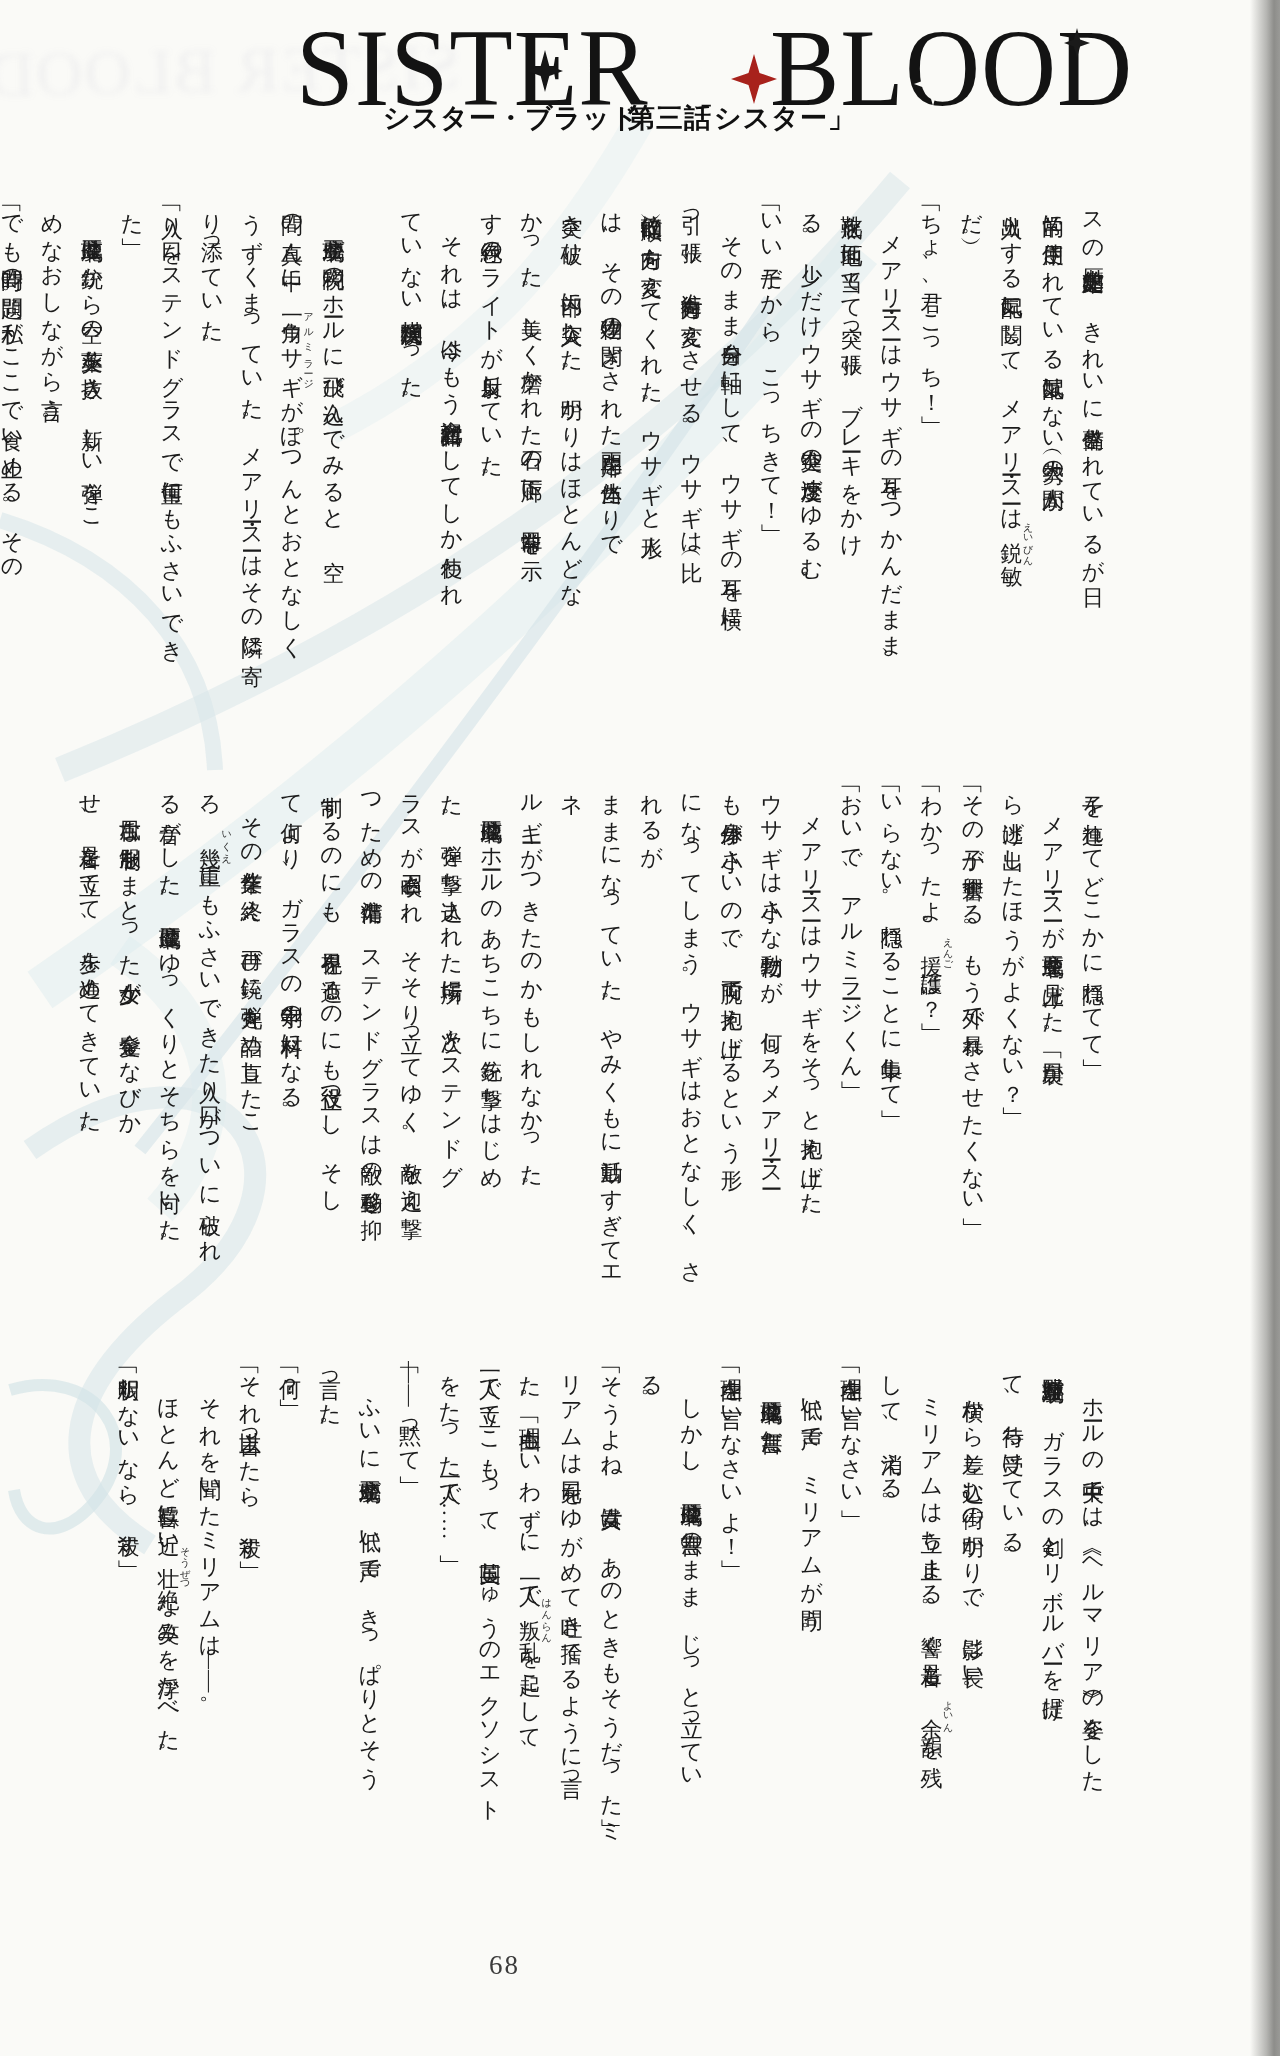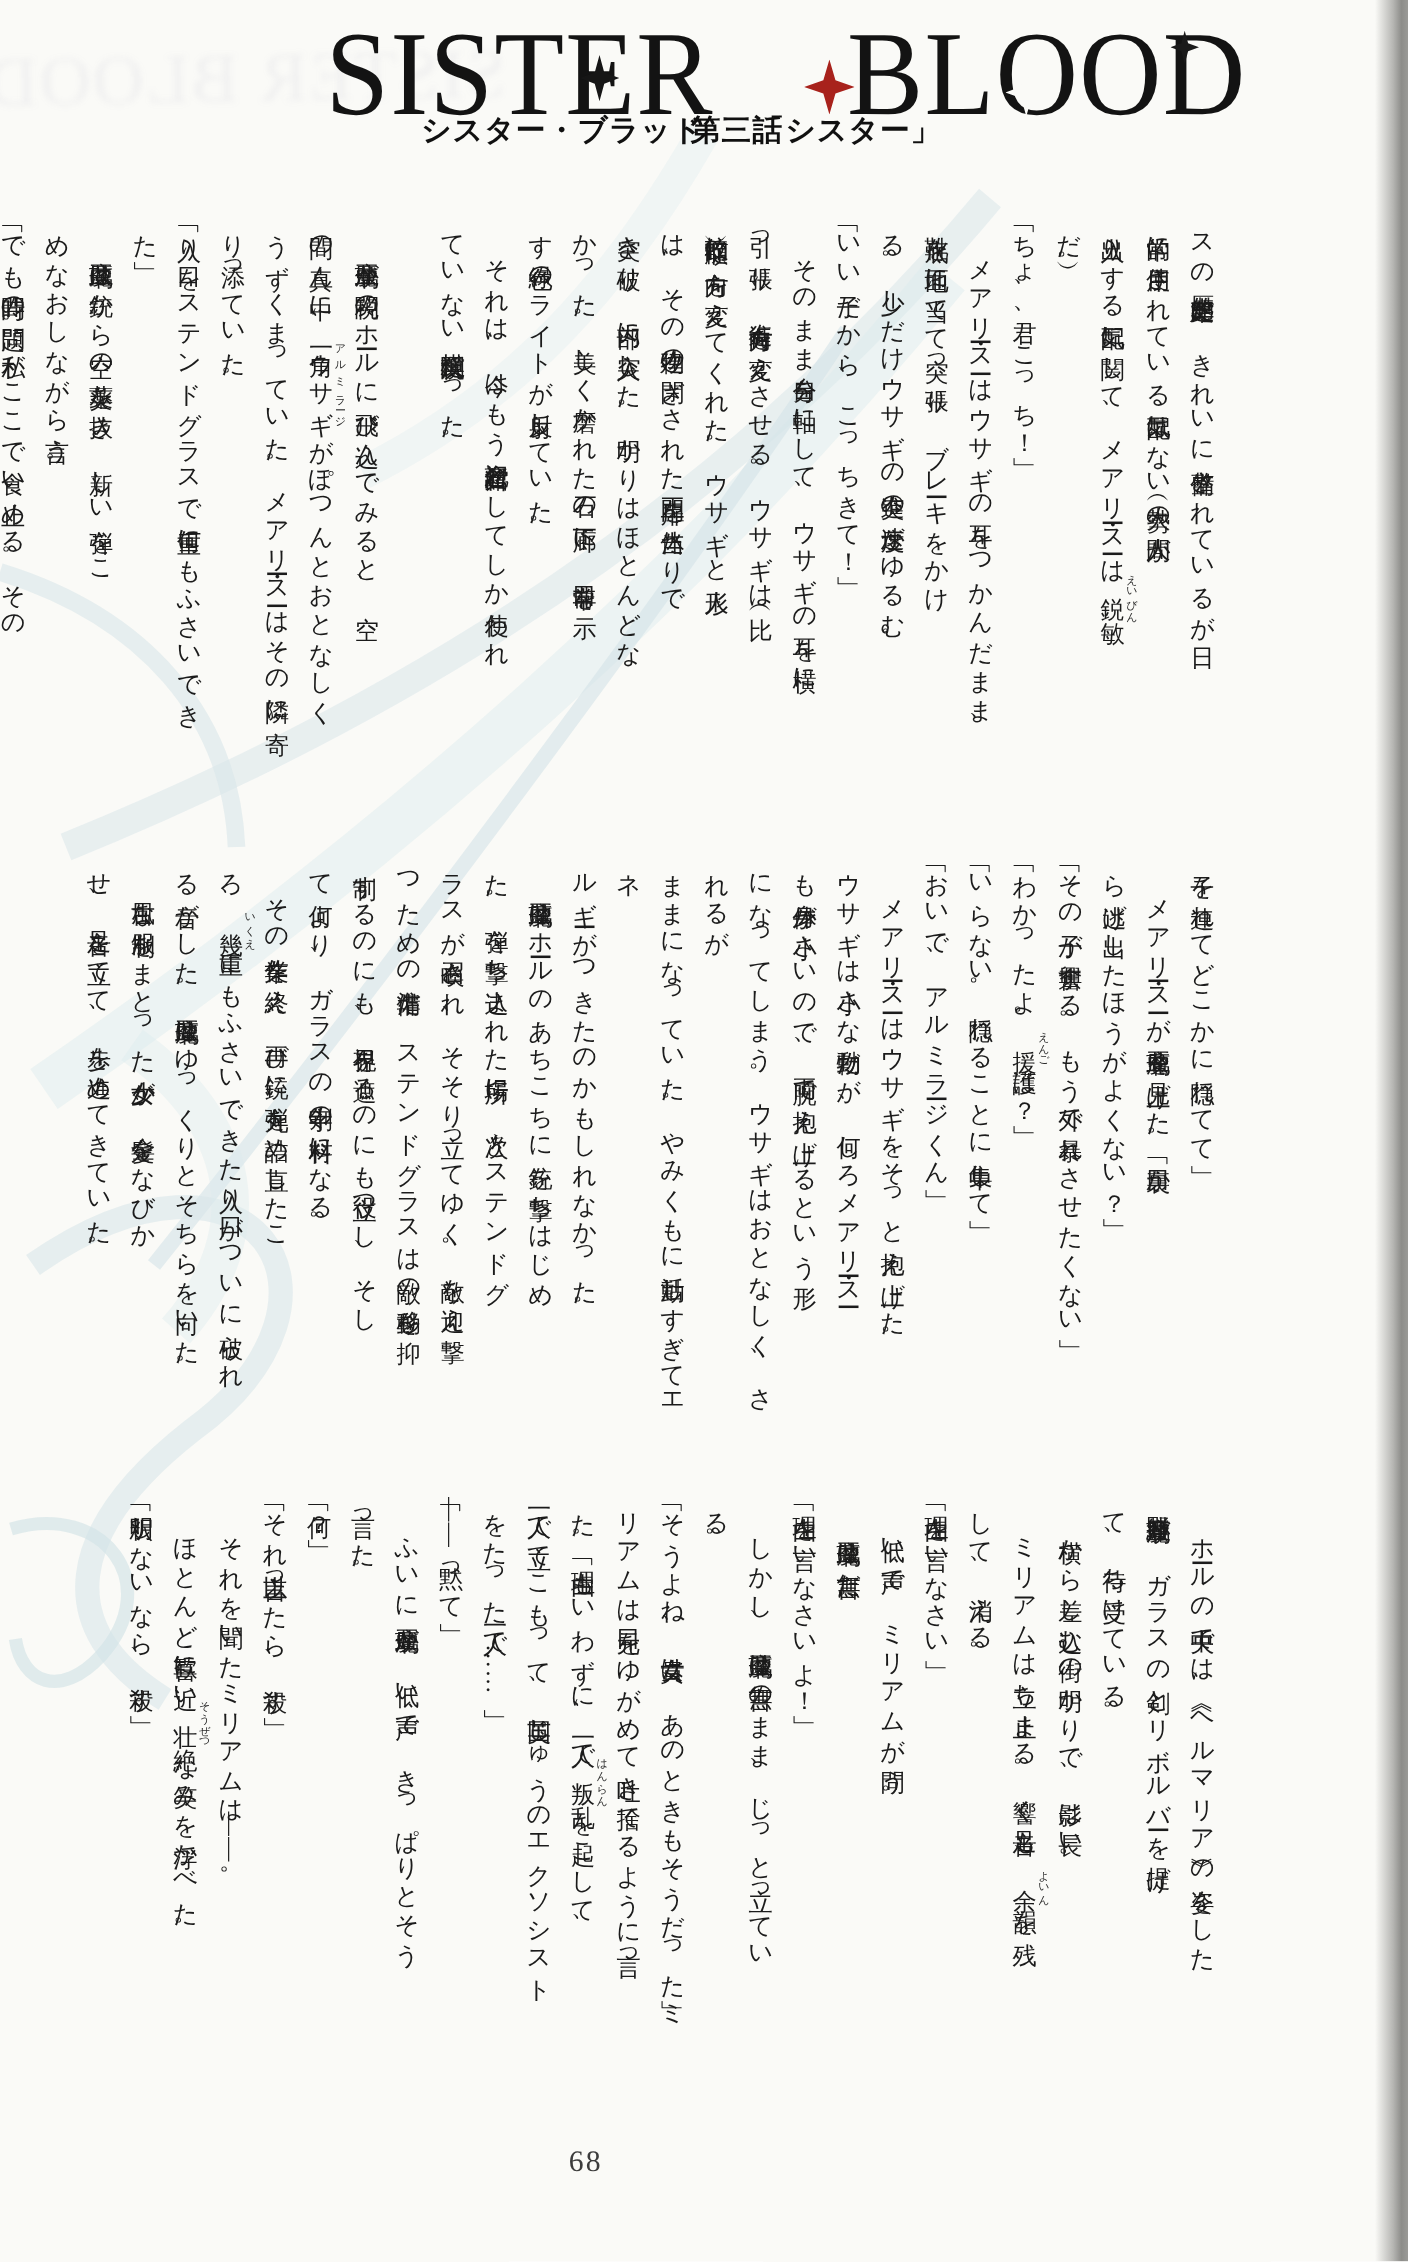--- a/index.html
+++ b/index.html
@@ -35,21 +35,21 @@
         writing-mode:vertical-rl;text-orientation:mixed;
         font-size:22px;line-height:40px;letter-spacing:1.2px;color:#1b1b1b;}
   #band-1{top:198px;}
   #band-2{top:779px;}
   #band-3{top:1360px;}
   .col{margin:0;}
   .col.indent{padding-top:23px;}
   ruby rt{font-size:10px;letter-spacing:0;color:#2a2a2a;}
   
   #page-number{position:absolute;left:489px;top:1950px;z-index:2;font-size:27px;color:#3c3c3c;
-               font-family:"Liberation Serif",serif;letter-spacing:2px;margin-left:28px;}
+               font-family:"Liberation Serif",serif;letter-spacing:2px;}
 </style>
 </head>
 <body>
 
 <div id="page">
 
   <svg id="watermark" width="1280" height="2056" viewBox="0 0 1280 2056" fill="none">
     <path d="M 900 180 C 700 420, 430 620, 60 770" stroke="#d8e6e9" stroke-width="26" opacity="0.55" fill="none"></path>
     <path d="M 860 250 C 640 520, 360 770, 40 990" stroke="#dcebed" stroke-width="44" opacity="0.45" fill="none"></path>
     <path d="M 770 300 C 610 540, 340 900, 140 1150" stroke="#d3e3e7" stroke-width="14" opacity="0.6" fill="none"></path>

